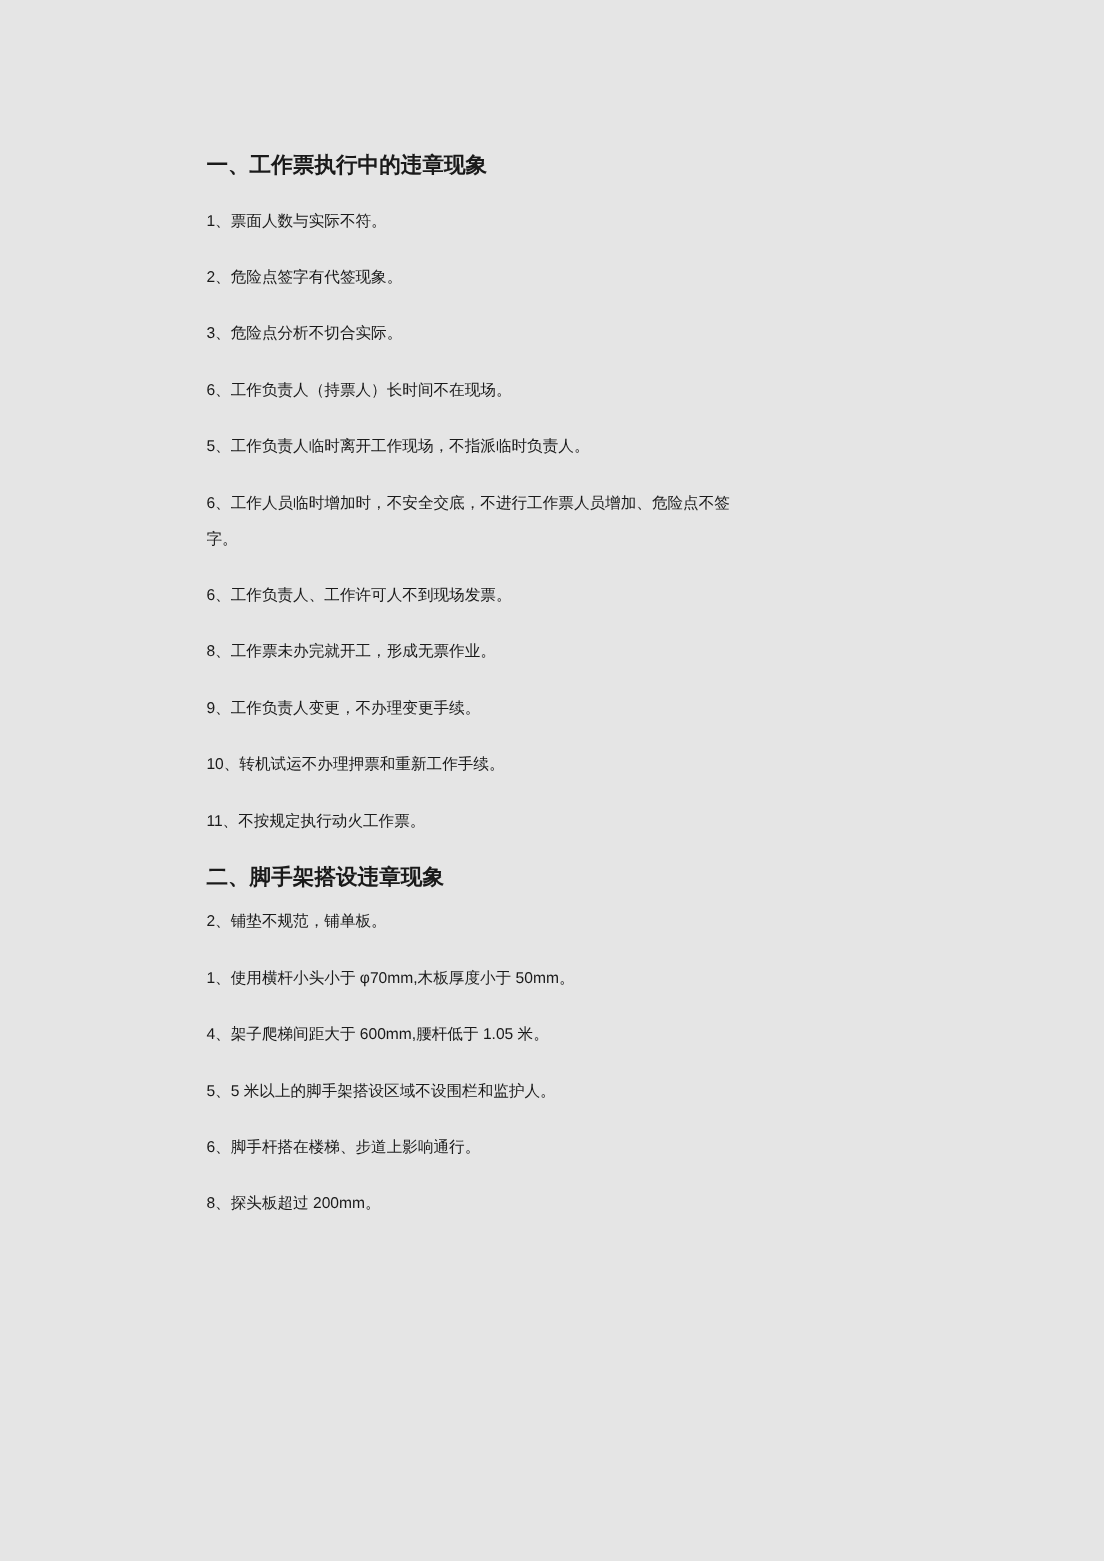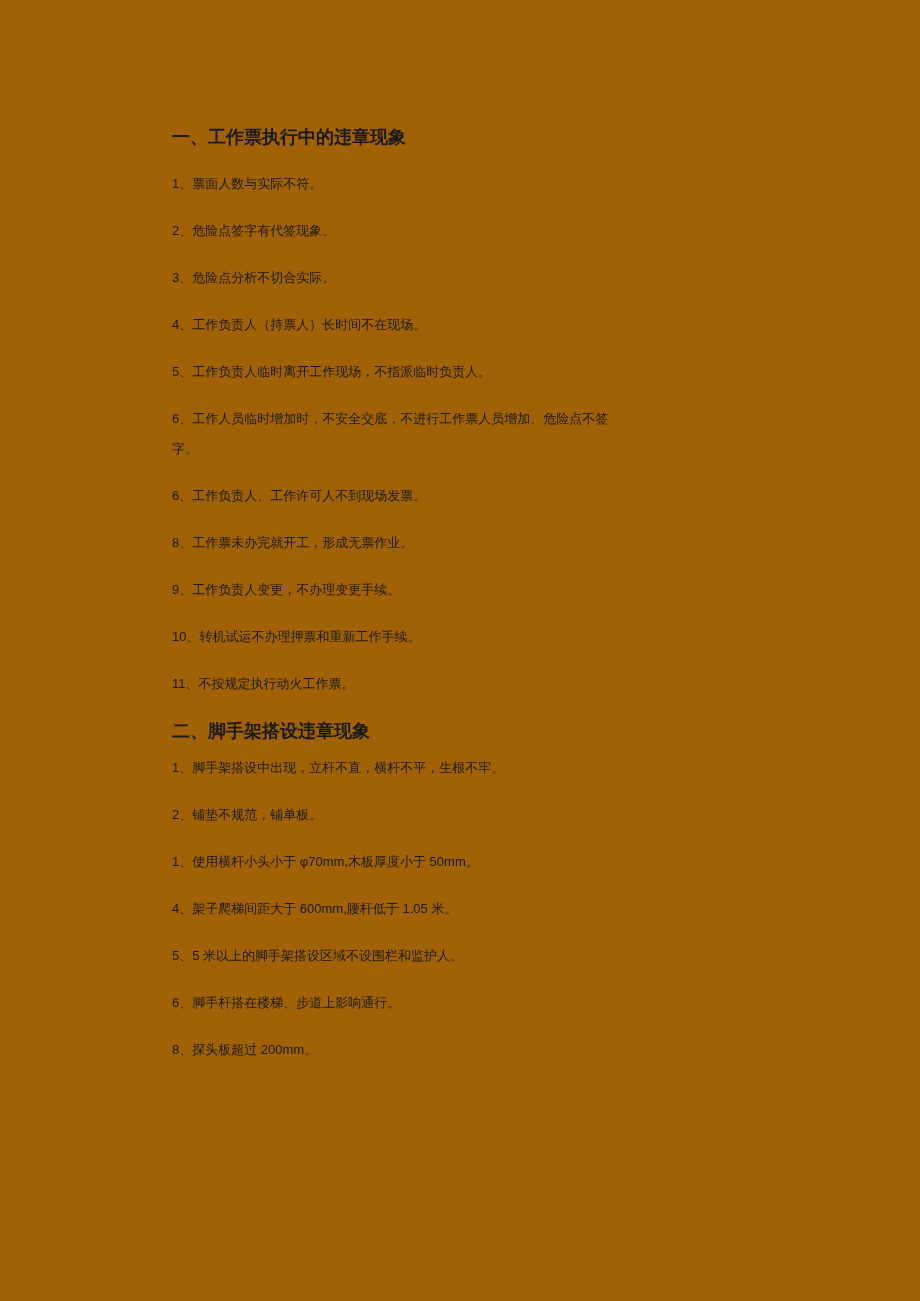--- a/index.html
+++ b/index.html
@@ -4,21 +4,21 @@
 <style>
   html, body {
     margin: 0;
     padding: 0;
     background: #ffffff;
   }
   .page {
     position: relative;
     width: 920px;
     height: 1301px;
-    background: #a16207;
+    background: #e5e5e5;
     overflow: hidden;
     font-family: "Liberation Sans", sans-serif;
     color: #1a1a1a;
   }
   .content {
     position: absolute;
     top: 122px;
     left: 172px;
     width: 624px;
   }
@@ -46,33 +46,32 @@
 <body>
 
 <div class="page">
   <div class="content">
 
     <p class="heading">一、工作票执行中的违章现象</p>
 
     <p class="item">1、票面人数与实际不符。</p>
     <p class="item">2、危险点签字有代签现象。</p>
     <p class="item">3、危险点分析不切合实际。</p>
-    <p class="item">4、工作负责人（持票人）长时间不在现场。</p>
+    <p class="item">6、工作负责人（持票人）长时间不在现场。</p>
     <p class="item">5、工作负责人临时离开工作现场，不指派临时负责人。</p>
     <p class="item">6、工作人员临时增加时，不安全交底，不进行工作票人员增加、危险点不签
 字。</p>
     <p class="item">6、工作负责人、工作许可人不到现场发票。</p>
     <p class="item">8、工作票未办完就开工，形成无票作业。</p>
     <p class="item">9、工作负责人变更，不办理变更手续。</p>
     <p class="item">10、转机试运不办理押票和重新工作手续。</p>
     <p class="item">11、不按规定执行动火工作票。</p>
 
     <p class="heading extra-after">二、脚手架搭设违章现象</p>
 
-    <p class="item">1、脚手架搭设中出现，立杆不直，横杆不平，生根不牢。</p>
     <p class="item">2、铺垫不规范，铺单板。</p>
     <p class="item">1、使用横杆小头小于 φ70mm,木板厚度小于 50mm。</p>
     <p class="item">4、架子爬梯间距大于 600mm,腰杆低于 1.05 米。</p>
     <p class="item">5、5 米以上的脚手架搭设区域不设围栏和监护人。</p>
     <p class="item">6、脚手杆搭在楼梯、步道上影响通行。</p>
     <p class="item">8、探头板超过 200mm。</p>
 
   </div>
 </div>
 

